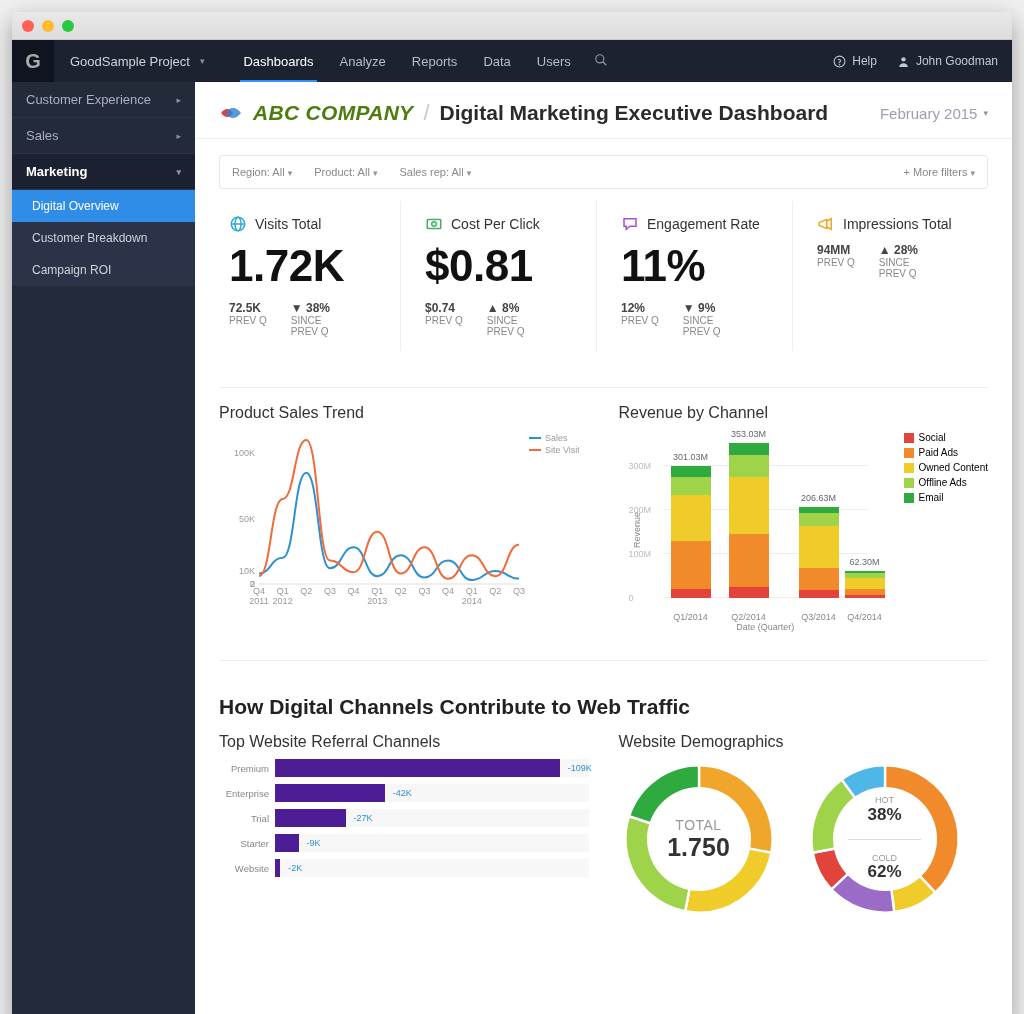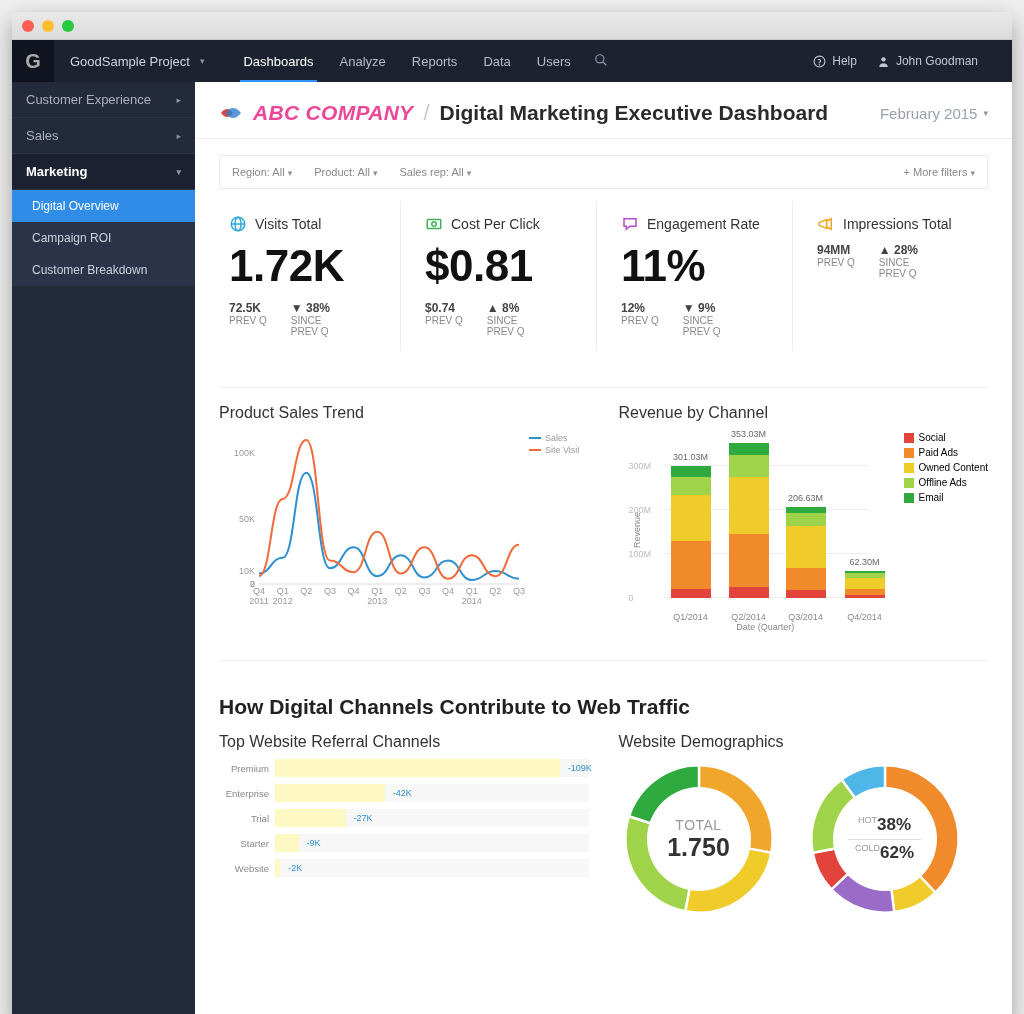--- a/index.html
+++ b/index.html
@@ -11,35 +11,35 @@
 
 .topnav { height: 42px; background:#1c2230; display:flex; align-items:center; color:#cfd3db; font-size:13px; }
 .topnav .logo-g { width:42px; display:flex; align-items:center; justify-content:center; font-weight:900; color:#aaa; font-size:20px; background:#0f1420; height:100%; }
 .topnav .proj { padding:0 16px; display:flex; align-items:center; gap:10px; cursor:pointer; }
 .topnav .navlinks { display:flex; height:100%; margin-left:10px; }
 .topnav .navlinks .nl { padding:0 13px; display:flex; align-items:center; cursor:pointer; color:#b7bcc9; position:relative; }
 .topnav .navlinks .nl.active { color:#fff; }
 .topnav .navlinks .nl.active::after { content:""; position:absolute; bottom:0; left:10px; right:10px; height:2px; background:#2f90ff; }
 .topnav .navsearch { padding:0 10px; color:#8f96a6; cursor:pointer; }
 .topnav .spacer { flex:1; }
-.topnav .right { display:flex; align-items:center; gap:20px; padding-right:34px; color:#c2c7d2; }
+.topnav .right { display:flex; align-items:center; gap:20px; padding-right:14px; color:#c2c7d2; }
 .topnav .right .item { display:flex; align-items:center; gap:6px; cursor:pointer; font-size:12px; }
 
 .body { display:flex; min-height:940px; }
 .sidebar { width:183px; background:#232a3a; color:#cdd2de; font-size:13px; }
 .sidebar .grp { padding:10px 14px; display:flex; justify-content:space-between; align-items:center; cursor:pointer; color:#aab0c0; border-bottom:1px solid #2c3446; }
 .sidebar .grp.active { color:#fff; font-weight:600; background:#1b2130; }
 .sidebar .sub { background:#2a3347; }
 .sidebar .sub .si { padding:9px 20px; cursor:pointer; font-size:12px; color:#cdd2de; }
 .sidebar .sub .si.active { background:#2f8de8; color:#fff; }
 
 .main { flex:1; background:#fff; }
 .pagehdr { padding:18px 24px 12px; display:flex; align-items:center; justify-content:space-between; border-bottom:1px solid #eee; }
 .pagehdr .left { display:flex; align-items:center; gap:10px; font-size:21px; }
-.company { color:#ec4899; font-weight:800; letter-spacing:.3px; font-style:italic; }
+.company { color:#4d7c0f; font-weight:800; letter-spacing:.3px; font-style:italic; }
 .slash { color:#c9c9c9; font-weight:300; font-size:22px; }
 .pgtitle { font-weight:800; color:#2b2b2b; }
 .period { color:#9aa0ac; font-size:15px; display:flex; align-items:center; gap:6px; cursor:pointer; }
 
 .filters { margin:16px 24px 0; border:1px solid #e8e8e8; border-radius:3px; height:34px; display:flex; align-items:center; padding:0 12px; font-size:11px; color:#888; gap:22px; }
 .filters .f { cursor:pointer; }
 .filters .spc { flex:1; }
 
 .kpis { display:flex; padding:12px 24px 24px; gap:14px; }
 .kpi { flex:1; padding:14px 10px; border-right:1px solid #eee; }
@@ -58,29 +58,29 @@
 .panel { flex:1; }
 .panel h3 { font-size:16px; font-weight:500; color:#333; margin-bottom:8px; }
 
 .legend-box { position:absolute; right:0; top:0; font-size:10px; line-height:15px; }
 .legend-box .lg { display:flex; align-items:center; gap:5px; }
 .legend-box .sw { width:10px; height:10px; }
 
 .hbars .hb { display:flex; align-items:center; margin:7px 0; font-size:10px; }
 .hbars .hb .lbl { width:56px; text-align:right; color:#888; font-size:9.5px; padding-right:6px; }
 .hbars .hb .track { flex:1; height:18px; background:#f7f7f7; position:relative; }
-.hbars .hb .bar { height:100%; background:#fef9c3; position:relative; }
+.hbars .hb .bar { height:100%; background:#4c1d95; position:relative; }
 .hbars .hb .bar .val { position:absolute; right:-4px; top:0; transform:translateX(100%); color:#2f90d0; font-size:9px; line-height:18px; padding-left:4px; }
 
 .donut-wrap { display:flex; gap:26px; align-items:center; }
 .donut { position:relative; width:160px; height:160px; }
 .donut .center { position:absolute; inset:28px; background:#fff; border-radius:50%; display:flex; flex-direction:column; align-items:center; justify-content:center; }
 .donut .center .sm { font-size:14px; color:#999; letter-spacing:.5px; }
 .donut .center .bg { font-size:25px; font-weight:700; color:#333; }
-.donut2 .center .row { display:flex; flex-direction:row; align-items:flex-start; line-height:1.1; margin:2px 0;}
+.donut2 .center .row { display:flex; flex-direction:column; align-items:center; line-height:1.1; margin:12px 0;}
 .donut2 .center .row .lab { font-size:9px; color:#999; }
 .donut2 .center .row .v { font-size:17px; font-weight:700; color:#333; }
 .donut2 .center hr { width:70%; border:none; border-top:1px solid #ddd; margin:2px 0;}
 
 .divider { height:1px; background:#eee; margin:12px 24px; }
 
 .chev { font-size:9px; color:#8892a6; }
 
 .stack-chart { position:relative; height:200px; }
 .stack-plot { position:absolute; left:44px; right:120px; top:10px; bottom:32px; }
@@ -153,22 +153,22 @@
         <div class="grp">
           <span>Sales</span>
           <span class="chev">▸</span>
         </div>
         <div class="grp active">
           <span>Marketing</span>
           <span class="chev">▾</span>
         </div>
         <div class="sub">
           <div class="si active">Digital Overview</div>
+          <div class="si">Customer Breakdown</div>
           <div class="si">Campaign ROI</div>
-          <div class="si">Customer Breakdown</div>
         </div>
       </div>
 
     <div class="main">
 
       <div class="pagehdr">
         <div class="left">
           <svg width="24" height="20">
               <path d="M2 10 Q 8 2 14 10 Q 8 18 2 10" fill="#e2443c"></path>
               <path d="M6 10 Q 14 0 22 10 Q 14 20 6 10" fill="#2f7fcf" opacity=".8"></path>
@@ -312,21 +312,21 @@
                   </div>
                   <div class="stack-bar" style="left: 66px; height: 154.928px;">
                     <div class="seg" style="height: 10.9722px; background: rgb(226, 68, 60);"></div>
                     <div class="seg" style="height: 52.6667px; background: rgb(240, 138, 43);"></div>
                     <div class="seg" style="height: 57.0556px; background: rgb(240, 204, 43);"></div>
                     <div class="seg" style="height: 21.9444px; background: rgb(159, 211, 74);"></div>
                     <div class="seg" style="height: 12.2889px; background: rgb(47, 170, 63);"></div>
                     <div class="top-lbl">353.03M</div>
                     <div class="bot-lbl">Q2/2014</div>
                   </div>
-                  <div class="stack-bar" style="left: 123px; height: 90.85px;">
+                  <div class="stack-bar" style="left: 136px; height: 90.85px;">
                     <div class="seg" style="height: 7.9px; background: rgb(226, 68, 60);"></div>
                     <div class="seg" style="height: 21.9444px; background: rgb(240, 138, 43);"></div>
                     <div class="seg" style="height: 41.6944px; background: rgb(240, 204, 43);"></div>
                     <div class="seg" style="height: 13.1667px; background: rgb(159, 211, 74);"></div>
                     <div class="seg" style="height: 6.14444px; background: rgb(47, 170, 63);"></div>
                     <div class="top-lbl">206.63M</div>
                     <div class="bot-lbl">Q3/2014</div>
                   </div>
                   <div class="stack-bar" style="left: 182px; height: 27.2111px;">
                     <div class="seg" style="height: 2.63333px; background: rgb(226, 68, 60);"></div>

